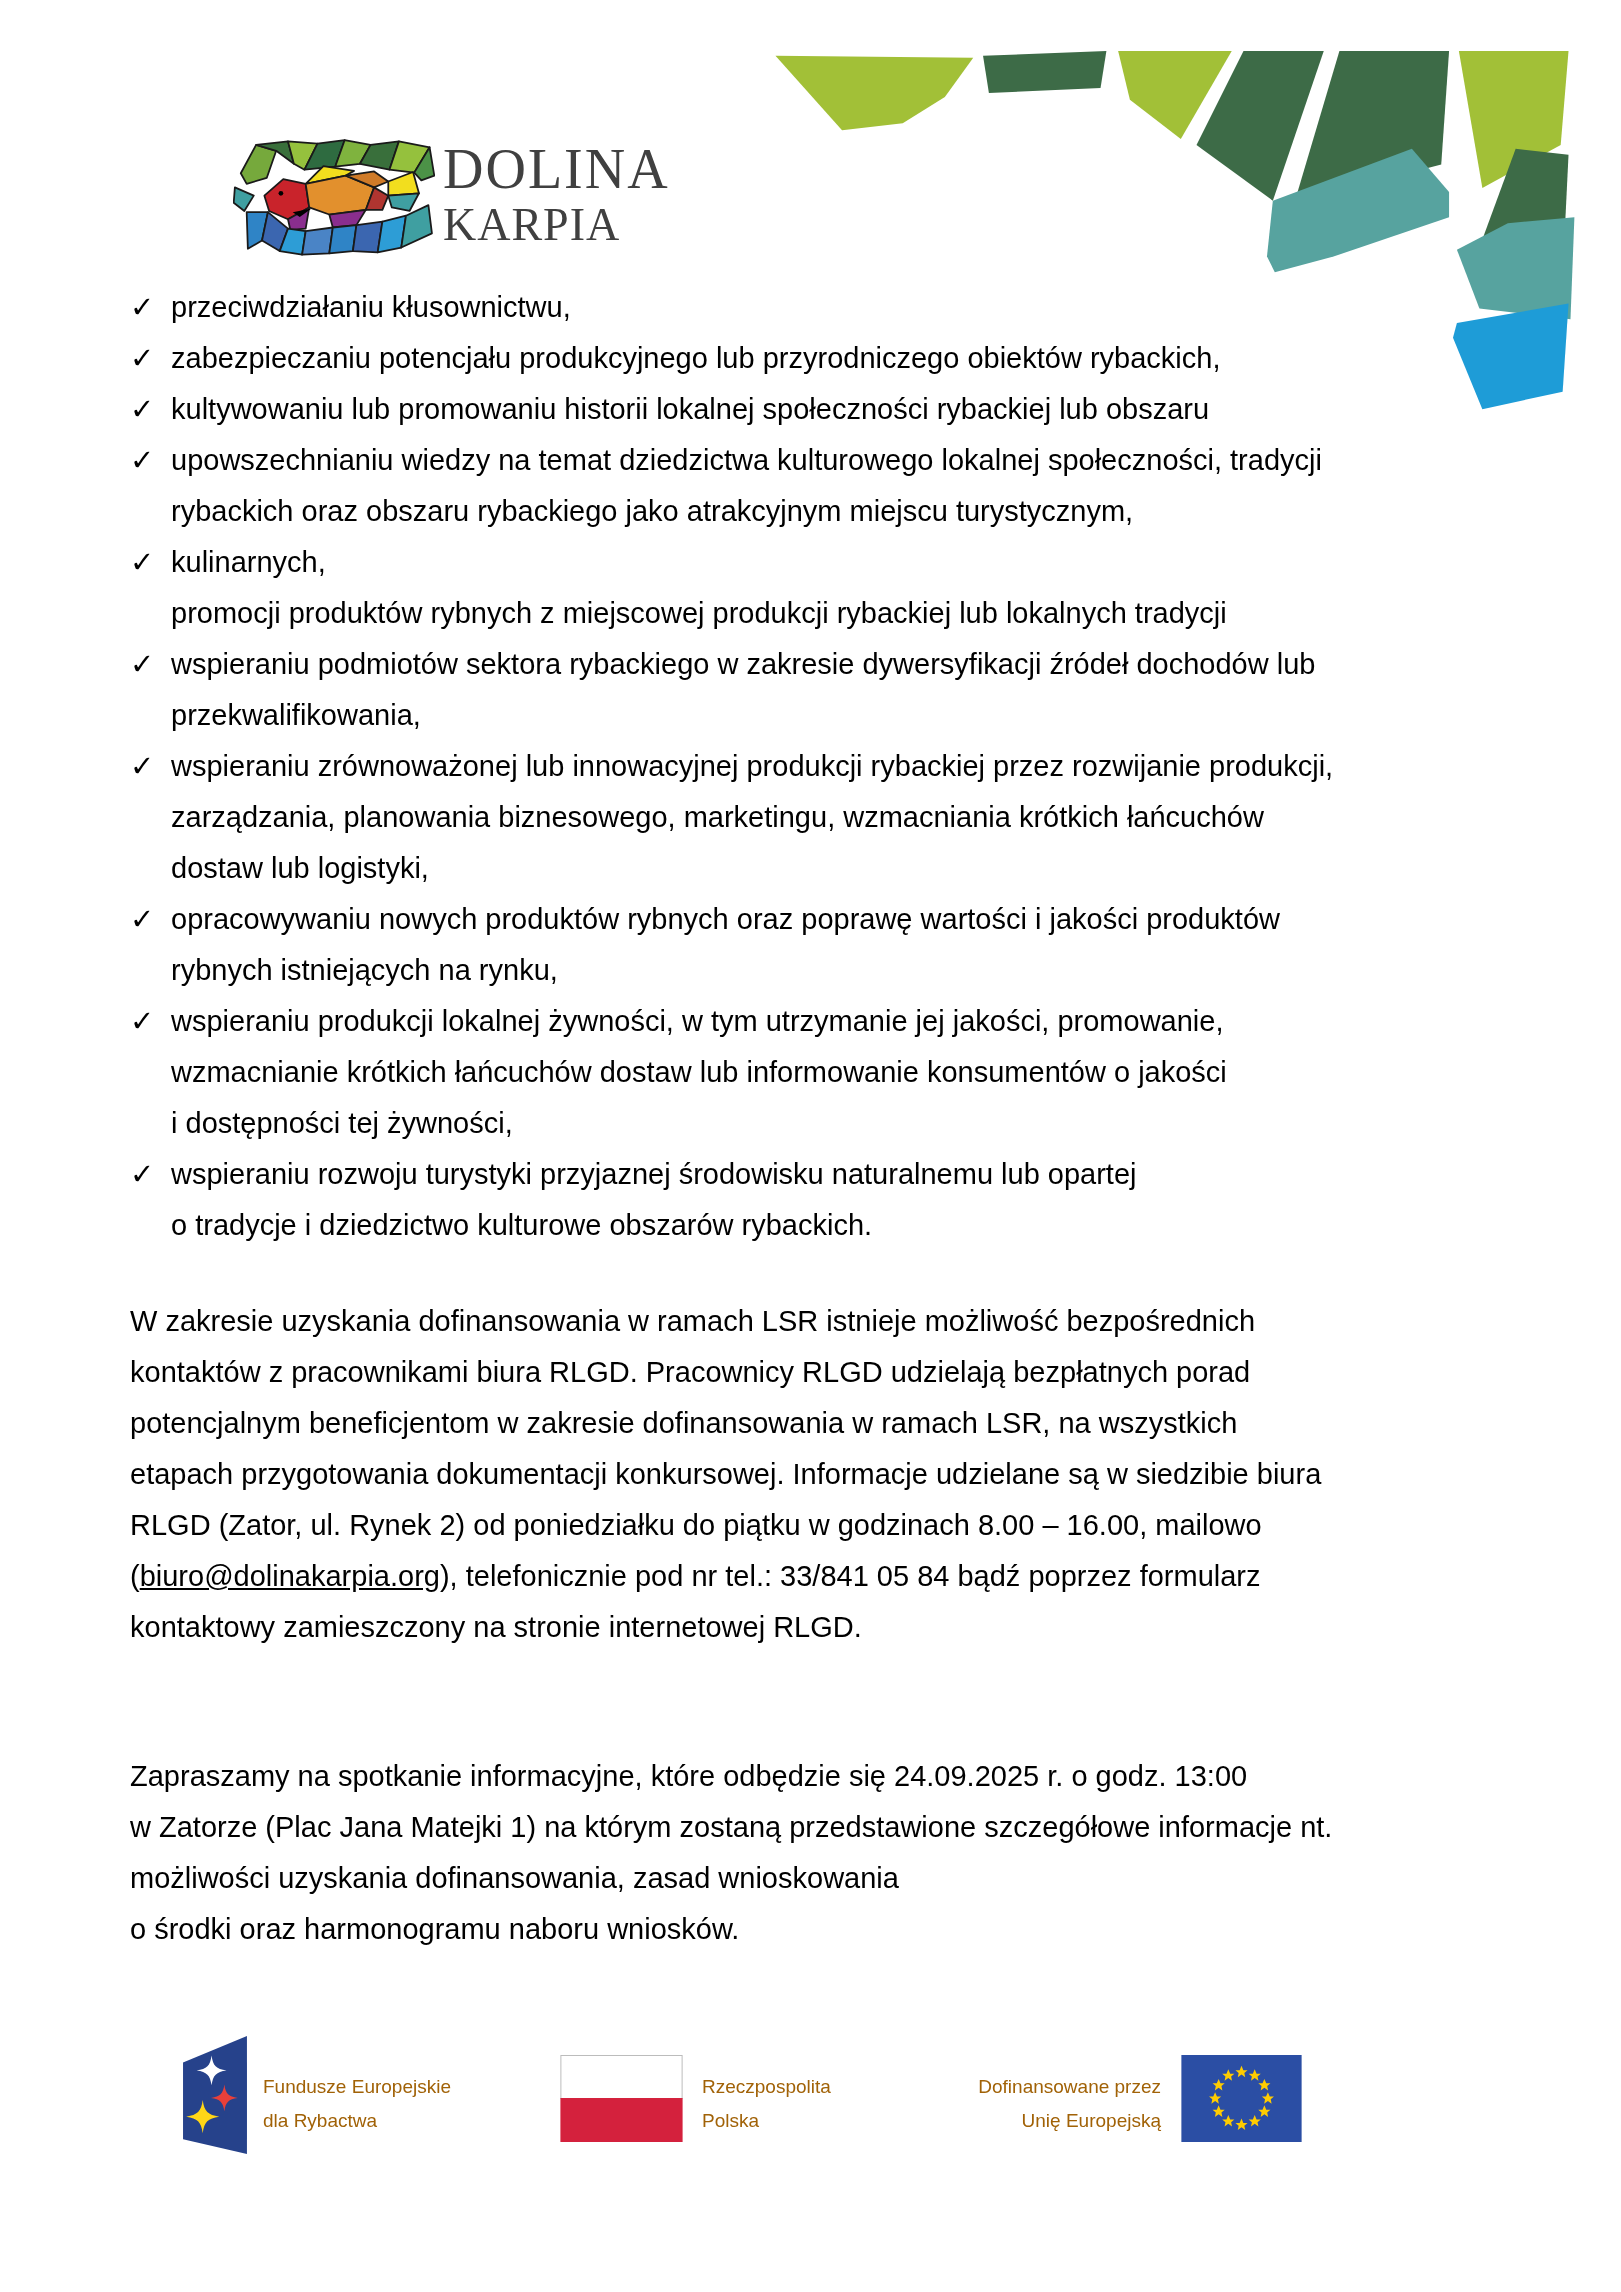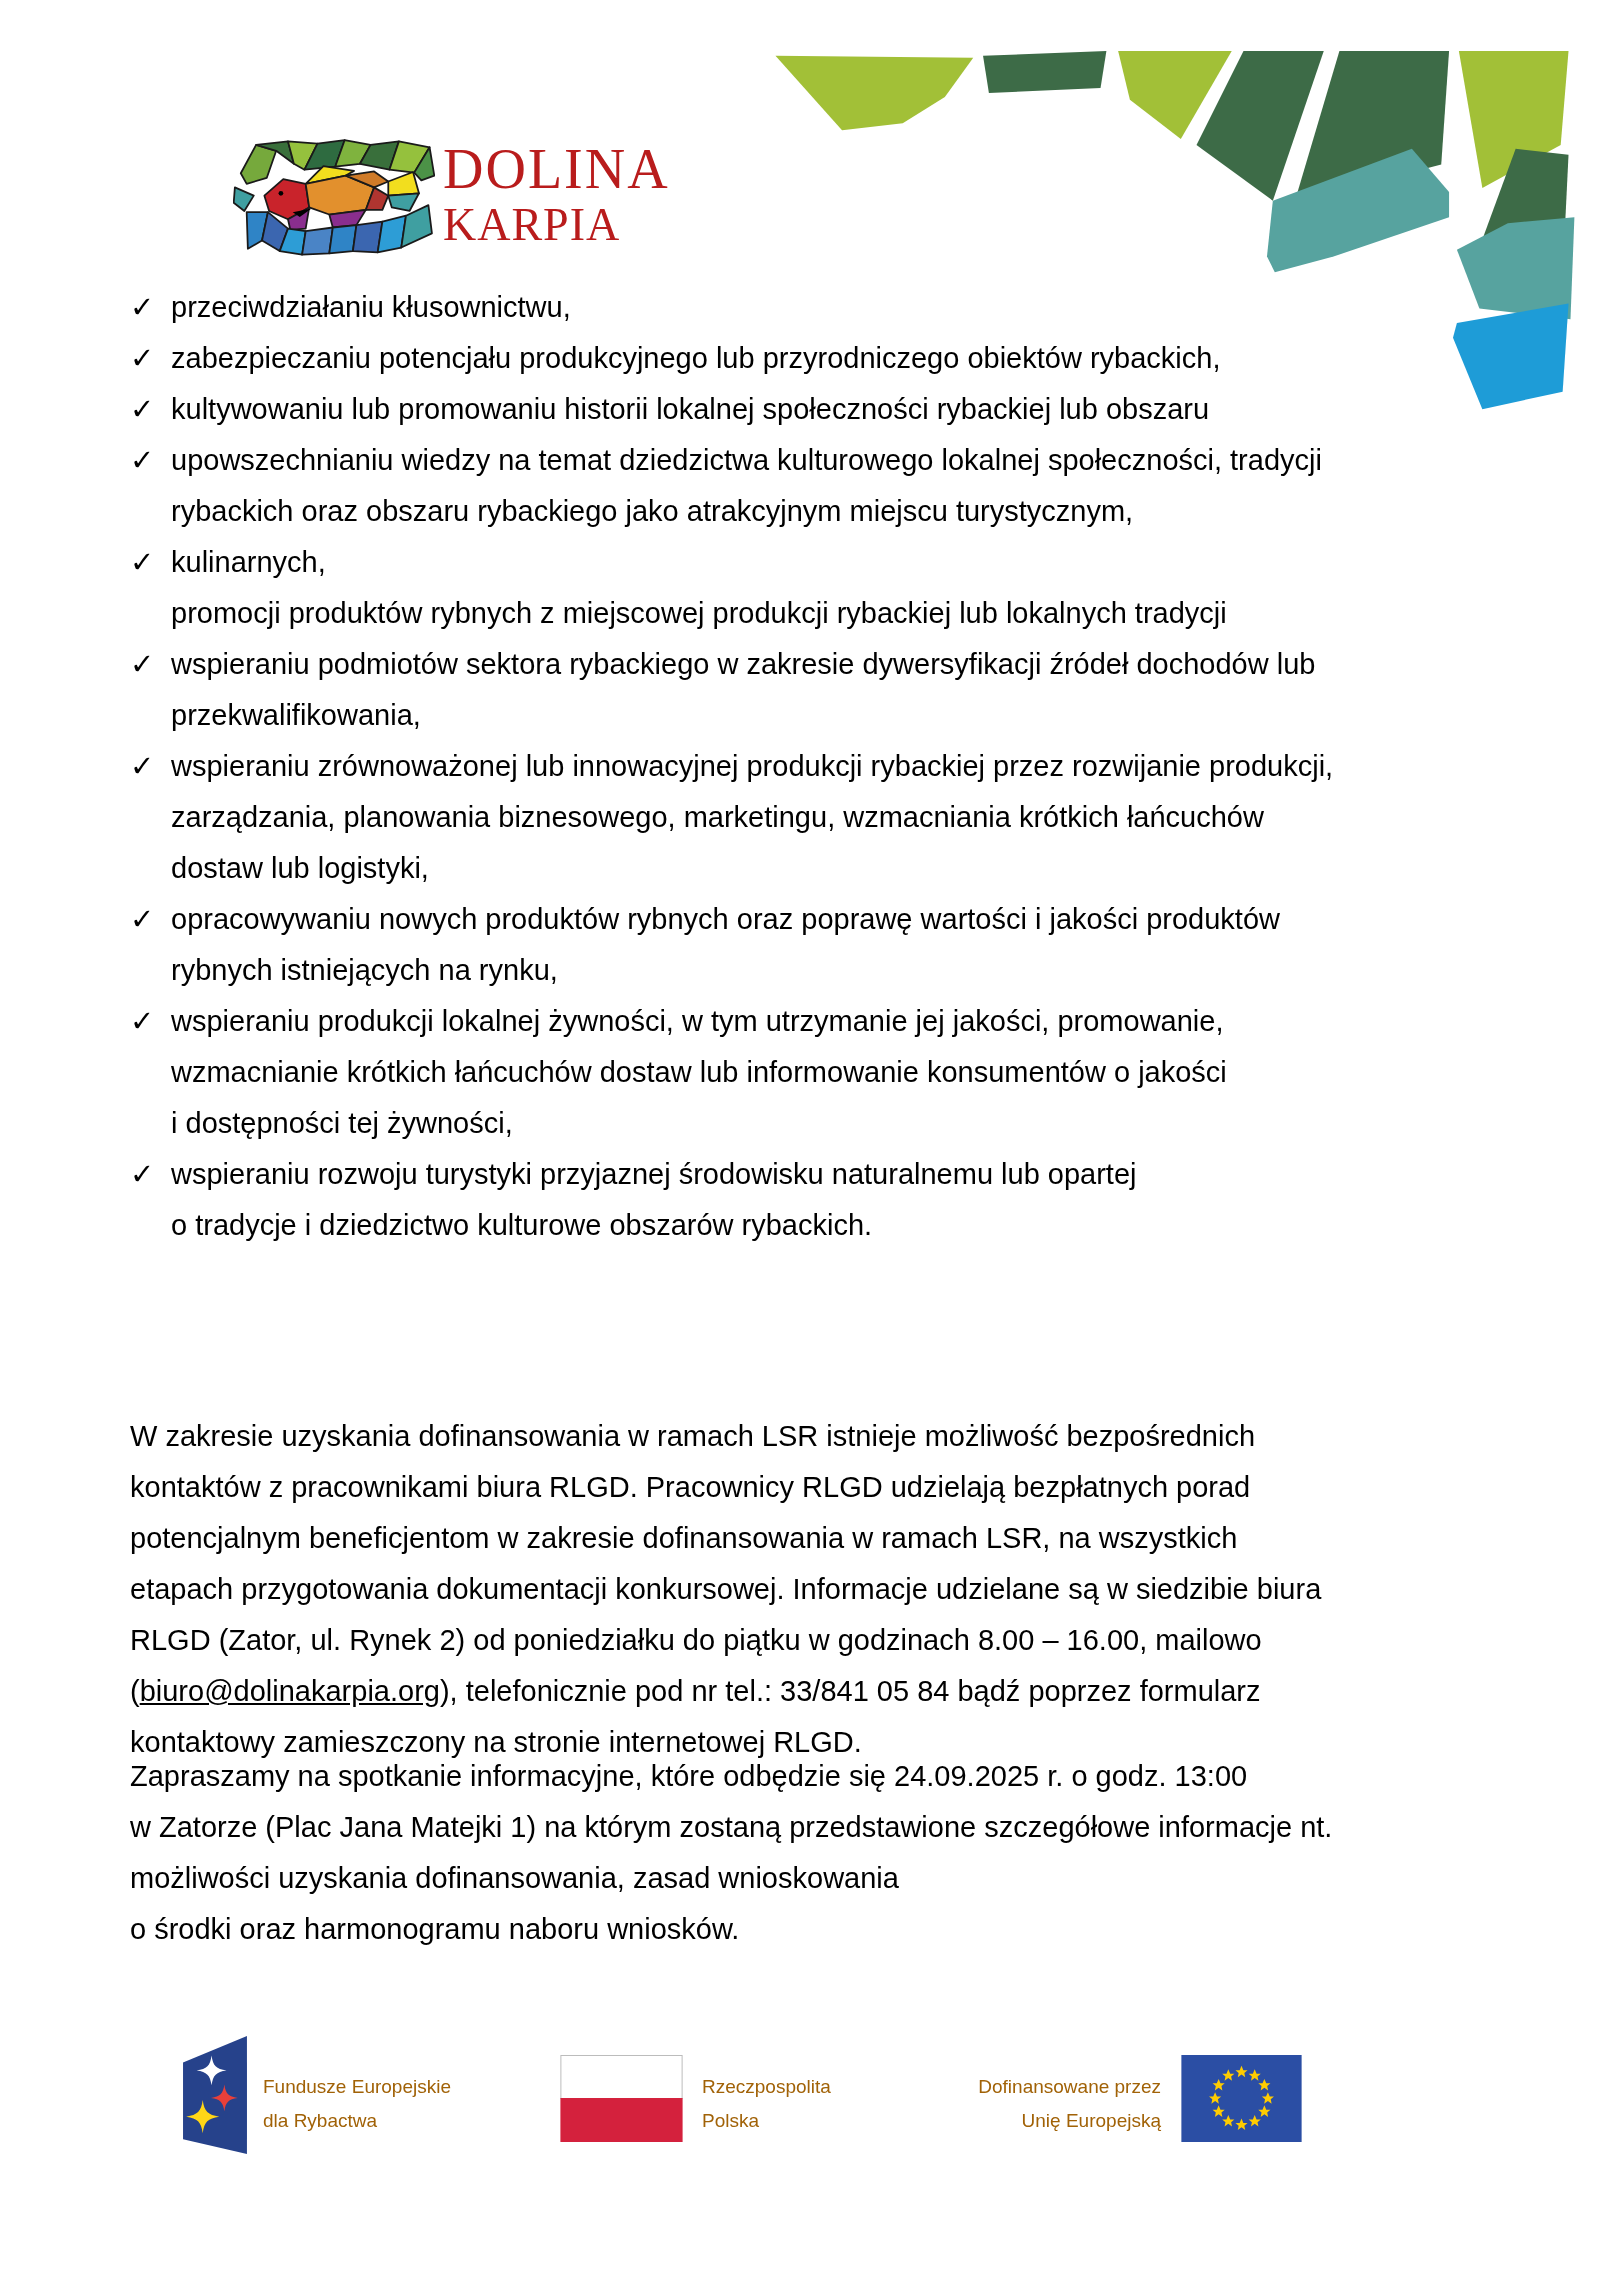--- a/index.html
+++ b/index.html
@@ -3,33 +3,33 @@
 <meta charset="utf-8">
 <style>
   html,body { margin:0; padding:0; background:#888; }
   .page {
     position:relative; width:1621px; height:2293px; margin:0 auto;
     background:#ffffff; overflow:hidden;
     font-family:"Liberation Sans", sans-serif; color:#000;
   }
   
   .fish-logo { position:absolute; left:233px; top:139px; }
-  .logo-text { position:absolute; left:443px; top:143px; font-family:"Liberation Serif", serif; color:#b91c1c; }
+  .logo-text { position:absolute; left:443px; top:143px; font-family:"Liberation Serif", serif; color:#404040; }
   .logo-text .l1 { font-size:56px; line-height:53px; letter-spacing:2px; }
   .logo-text .l2 { font-size:46px; line-height:57px; letter-spacing:1px; }
   
   .corner-deco { position:absolute; left:765px; top:0; }
   
   .body-text { font-size:29px; line-height:51px; }
   .line { white-space:nowrap; }
   .bullet-list { position:absolute; left:130px; top:282px; width:1157px; }
   .bullet-item { display:flex; }
   .check { flex:0 0 41px; width:41px; font-size:29px; }
   .para { position:absolute; left:130px; width:1157px; }
-  .para-1 { top:1411px; }
+  .para-1 { top:1296px; }
   .para-2 { top:1751px; }
   .email-link { color:#000; text-decoration:underline; }
   
   .footer-label { position:absolute; font-size:19px; font-weight:normal; line-height:34px; color:#a16207; }
   .f-funds-flag { position:absolute; left:182px; top:2035px; }
   .f-funds-text { left:263px; top:2070px; }
   .f-pl-flag   { position:absolute; left:560px; top:2055px; }
   .f-pl-text   { left:702px; top:2070px; }
   .f-eu-text   { left:882px; top:2070px; width:279px; text-align:right; }
   .f-eu-flag   { position:absolute; left:1181px; top:2055px; }

